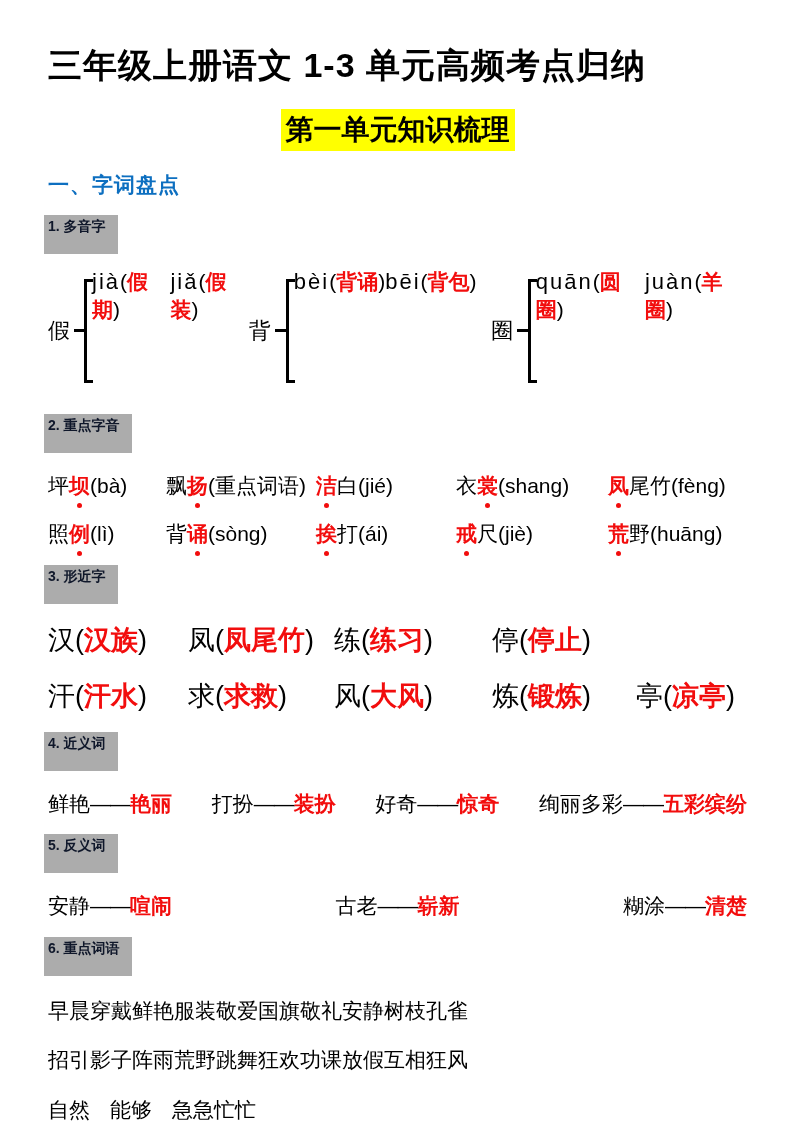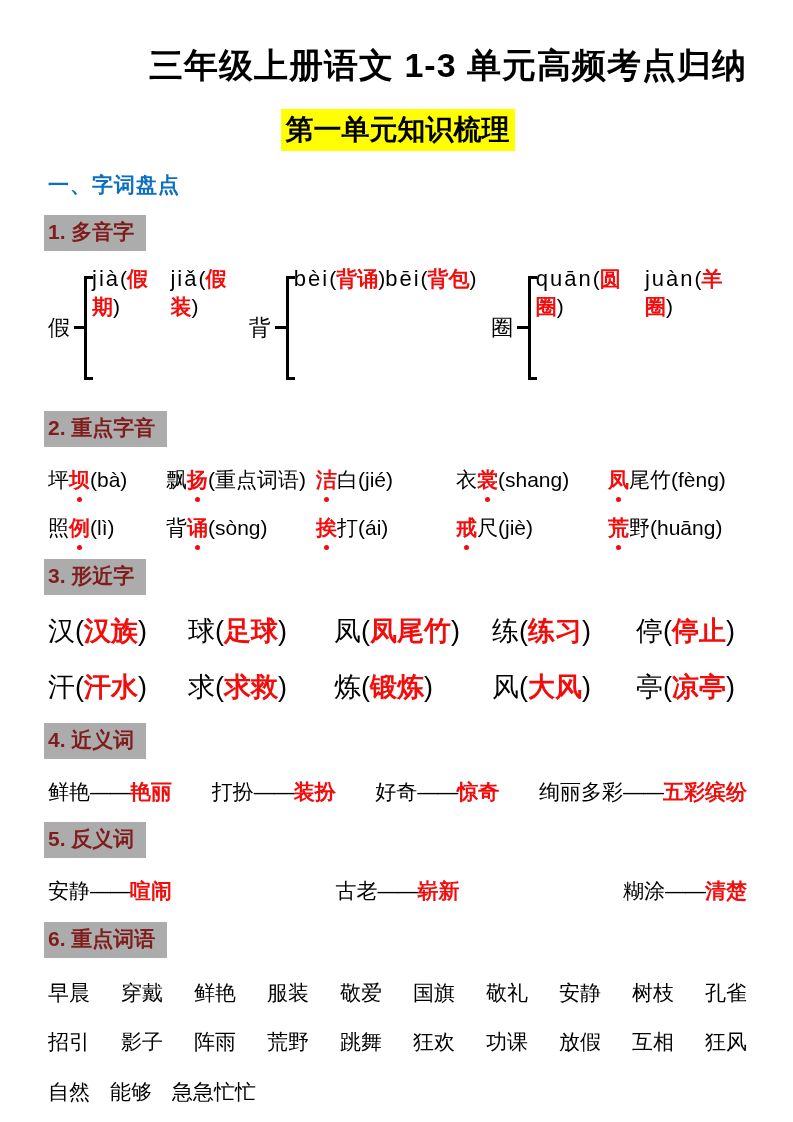--- a/index.html
+++ b/index.html
@@ -2,26 +2,26 @@
 <html><head>
 <meta charset="utf-8">
 <style>
   html,body{margin:0;padding:0;}
   body{
     width:793px;height:1122px;background:#ffffff;color:#000;
     font-family:"Liberation Sans","DejaVu Sans",sans-serif;
     overflow:hidden;
   }
   .content{padding:44px 46px 0 48px;}
-  .title{font-size:34px;font-weight:800;text-align:right;letter-spacing:1px;line-height:1.25;}
+  .title{font-size:34px;font-weight:800;text-align:left;letter-spacing:1px;line-height:1.25;}
   .subtitle-wrap{text-align:center;margin-top:22px;}
   .subtitle{display:inline-block;background:#ffff00;font-size:28px;font-weight:800;padding:2px 5px;}
   .blue-heading{color:#0d6fc0;font-size:21px;font-weight:800;margin-top:20px;letter-spacing:1px;}
-  .sec-label{display:inline-block;background:#acacac;color:#7f1d1d;font-size:21px;font-weight:800;
-    padding:3px 12px 5px 4px;margin-top:16px;margin-left:-4px;}
+  .sec-label{display:inline-block;background:#acacac;color:#0f172a;font-size:14px;font-weight:800;
+    padding:3px 12px 18px 4px;margin-top:16px;margin-left:-4px;}
   .red{color:#f20d0d;}
   .bold{font-weight:800;}
   
   .dotted{position:relative;display:inline-block;}
   .dotted::after{content:"";position:absolute;left:50%;margin-left:-3px;bottom:-7px;
     width:5px;height:5px;border-radius:50%;background:#f20d0d;}
   
   .poly{display:flex;margin-top:14px;margin-bottom:4px;}
   .pg{display:flex;align-items:center;}
   .pg0{width:207px;}
@@ -33,21 +33,21 @@
   .poly-bracket::after{content:"";position:absolute;bottom:0;left:0;width:9px;height:3px;background:#000;}
   .poly-rows{display:flex;justify-content:space-between;height:126px;
     margin-left:5px;font-size:21px;}
   .pinyin{letter-spacing:2px;font-size:22px;}
   
   .grid2{display:grid;grid-template-columns:118px 150px 140px 152px auto;
     font-size:21px;margin-top:18px;line-height:1.45;}
   .grid3{display:grid;grid-template-columns:140px 146px 158px 144px auto;
     font-size:27px;margin-top:18px;line-height:1.4;}
   .pair-row{display:flex;justify-content:space-between;font-size:21px;margin-top:18px;line-height:1.4;}
-  .words-row{display:flex;justify-content:space-between;font-size:21px;margin-top:20px;line-height:1.4;}
+  .words-row{display:flex;justify-content:flex-start;font-size:21px;margin-top:20px;line-height:1.4;}
   .words-row-last{display:flex;gap:20px;font-size:21px;margin-top:20px;line-height:1.4;}
   .dash{letter-spacing:-1px;}
 </style>
 </head>
 <body>
 
 <div class="content">
 
   <div class="title">三年级上册语文 1-3 单元高频考点归纳</div>
 
@@ -103,30 +103,29 @@
     <span><span>照</span><span class="red bold dotted">例</span><span>(lì)</span></span>
     <span><span>背</span><span class="red bold dotted">诵</span><span>(sòng)</span></span>
     <span><span></span><span class="red bold dotted">挨</span><span>打(ái)</span></span>
     <span><span></span><span class="red bold dotted">戒</span><span>尺(jiè)</span></span>
     <span><span></span><span class="red bold dotted">荒</span><span>野(huāng)</span></span>
   </div>
 
   <div><span class="sec-label">3. 形近字</span></div>
   <div class="grid3">
     <span><span>汉</span><span>(</span><span class="red bold">汉族</span><span>)</span></span>
-    <span><span>球</span><span>(</span><span class="red bold">足球</span><span>)</span></span>
     <span><span>凤</span><span>(</span><span class="red bold">凤尾竹</span><span>)</span></span>
     <span><span>练</span><span>(</span><span class="red bold">练习</span><span>)</span></span>
     <span><span>停</span><span>(</span><span class="red bold">停止</span><span>)</span></span>
   </div>
   <div class="grid3">
     <span><span>汗</span><span>(</span><span class="red bold">汗水</span><span>)</span></span>
     <span><span>求</span><span>(</span><span class="red bold">求救</span><span>)</span></span>
+    <span><span>风</span><span>(</span><span class="red bold">大风</span><span>)</span></span>
     <span><span>炼</span><span>(</span><span class="red bold">锻炼</span><span>)</span></span>
-    <span><span>风</span><span>(</span><span class="red bold">大风</span><span>)</span></span>
     <span><span>亭</span><span>(</span><span class="red bold">凉亭</span><span>)</span></span>
   </div>
 
   <div><span class="sec-label">4. 近义词</span></div>
   <div class="pair-row">
     <span><span>鲜艳</span><span class="dash">——</span><span class="red bold">艳丽</span></span>
     <span><span>打扮</span><span class="dash">——</span><span class="red bold">装扮</span></span>
     <span><span>好奇</span><span class="dash">——</span><span class="red bold">惊奇</span></span>
     <span><span>绚丽多彩</span><span class="dash">——</span><span class="red bold">五彩缤纷</span></span>
   </div>

